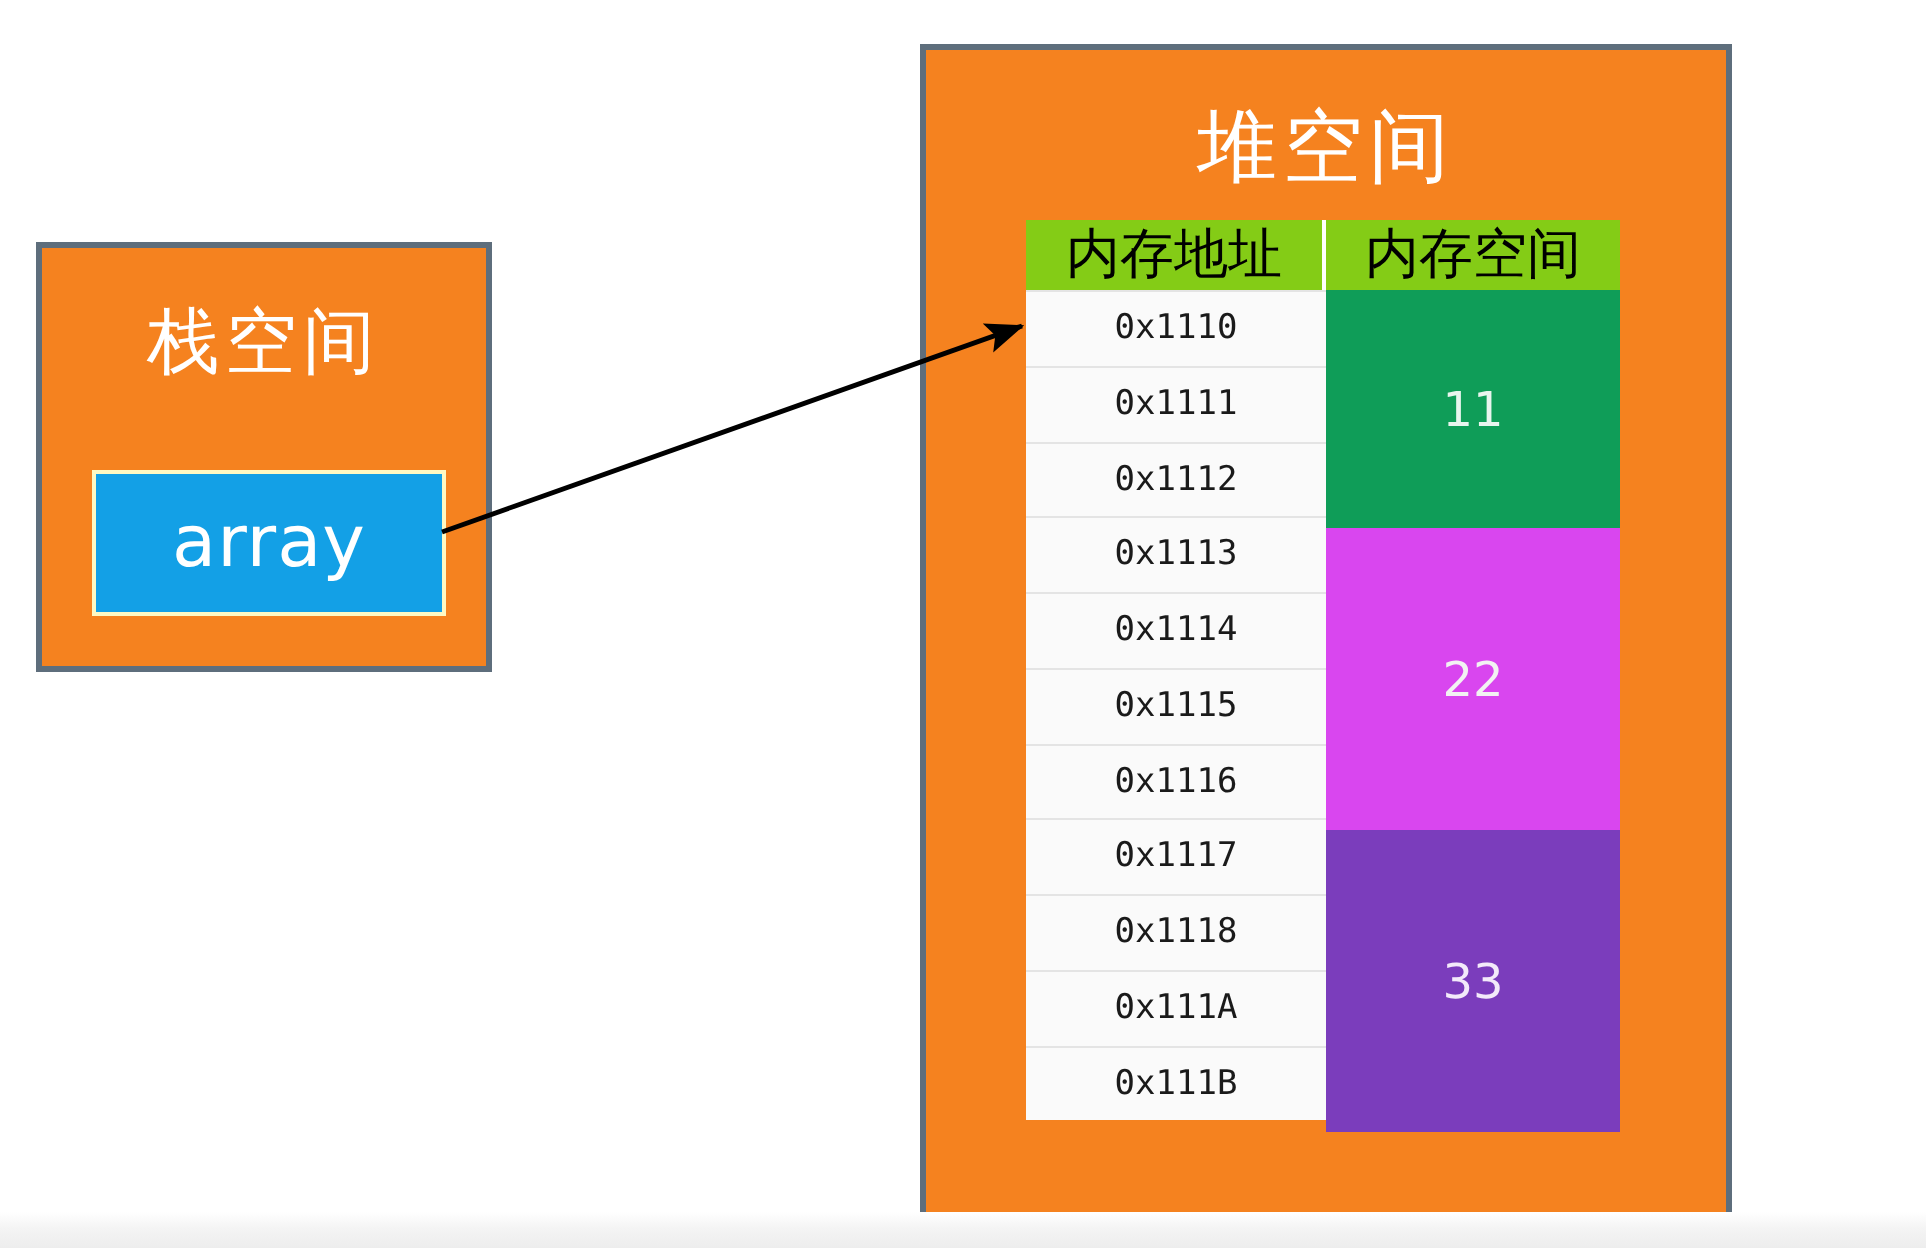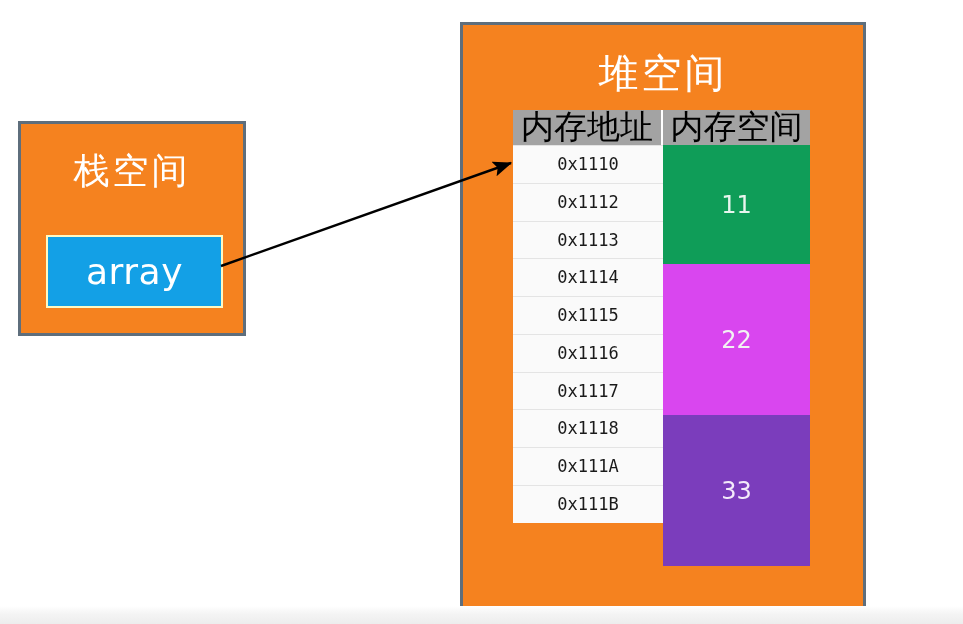--- a/index.html
+++ b/index.html
@@ -125,24 +125,24 @@
     flex-direction: column;
   }
   .col-space {
     width: 147px;
     display: flex;
     flex-direction: column;
   }
 
   .hdr {
     height: 35px;
-    background: #a3a3a3;
+    background: #84cc16;
     color: #000000;
     font-family: "Liberation Serif", "DejaVu Serif", serif;
-    font-size: 33px;
+    font-size: 27px;
     line-height: 35px;
     text-align: center;
     white-space: nowrap;
     box-sizing: border-box;
   }
   .hdr-addr { border-right: 2px solid #ffffff; }
 
   .addr-cell {
     height: 37.75px;
     background: #FAFAFA;
@@ -181,20 +181,21 @@
 
   <div class="heap-box">
     <div class="heap-title">堆空间</div>
   </div>
 
   <div class="mem-table">
     <div class="col-addr">
       <div class="hdr hdr-addr">内存地址</div>
       <div id="addr-rows">
           <div class="addr-cell">0x1110</div>
+          <div class="addr-cell">0x1111</div>
           <div class="addr-cell">0x1112</div>
           <div class="addr-cell">0x1113</div>
           <div class="addr-cell">0x1114</div>
           <div class="addr-cell">0x1115</div>
           <div class="addr-cell">0x1116</div>
           <div class="addr-cell">0x1117</div>
           <div class="addr-cell">0x1118</div>
           <div class="addr-cell">0x111A</div>
           <div class="addr-cell">0x111B</div>
         </div>

